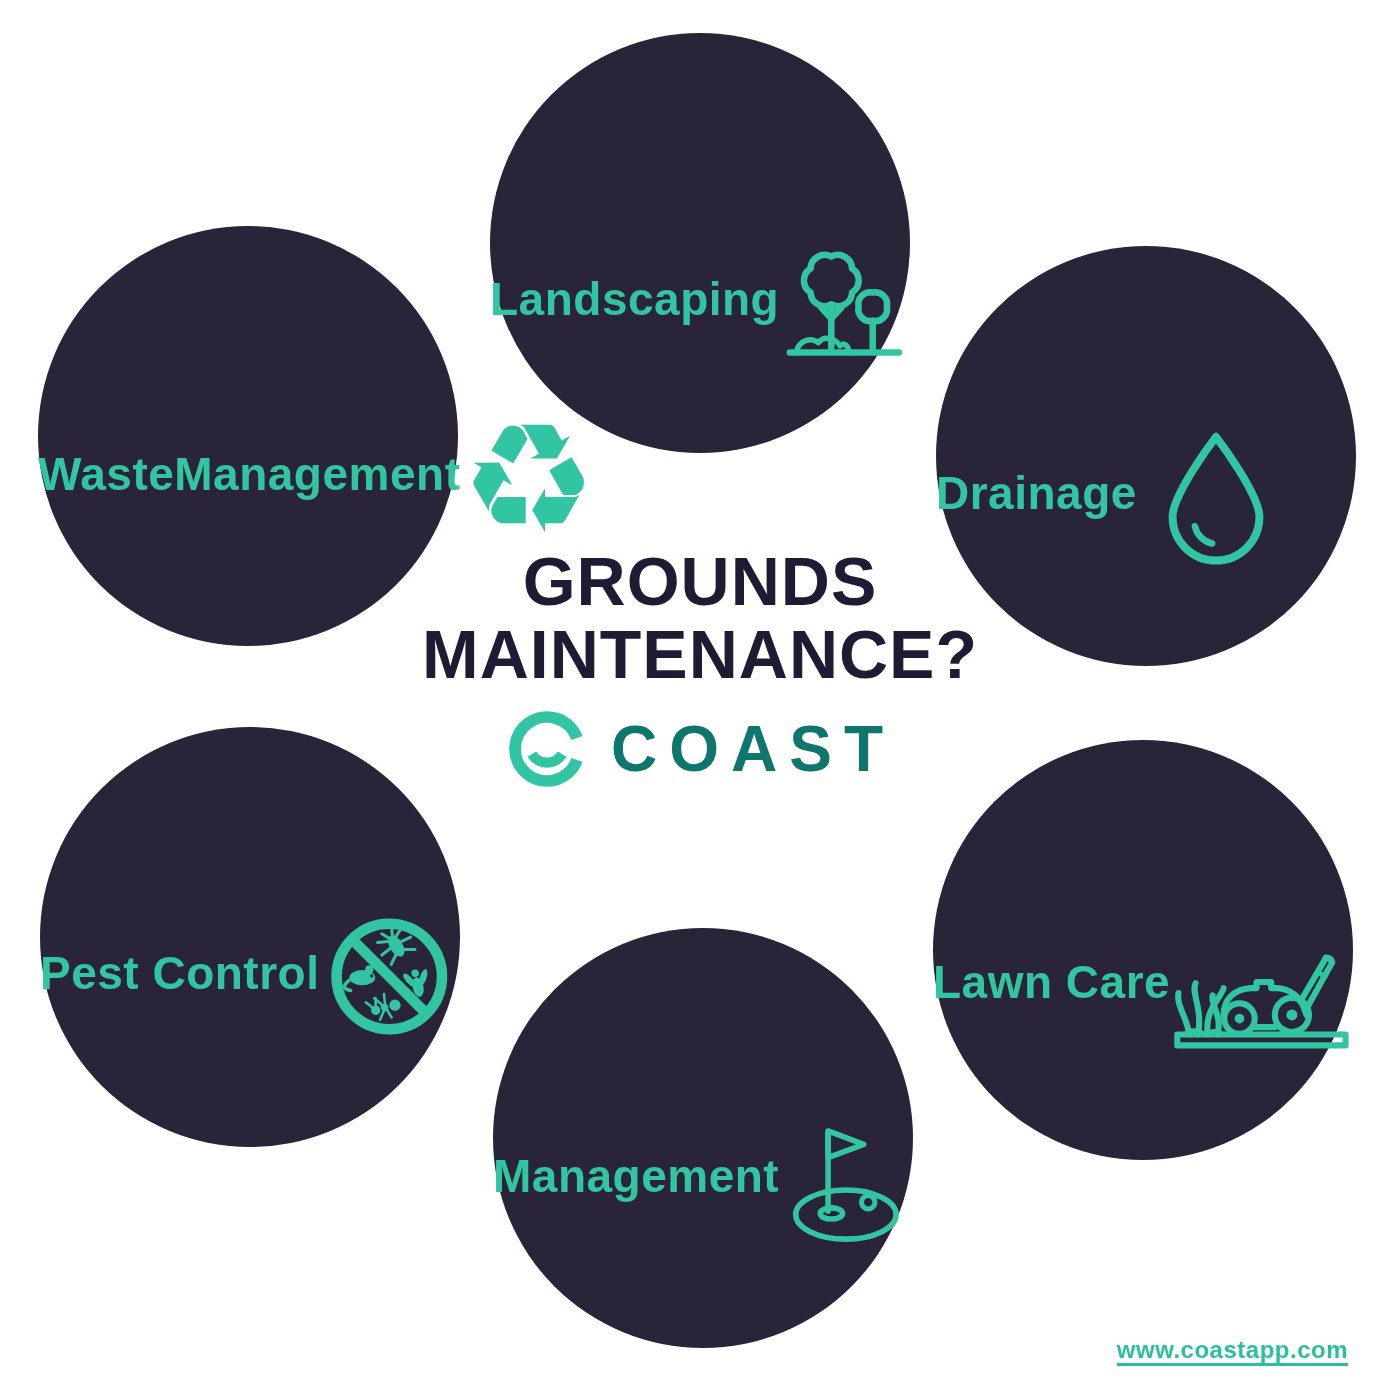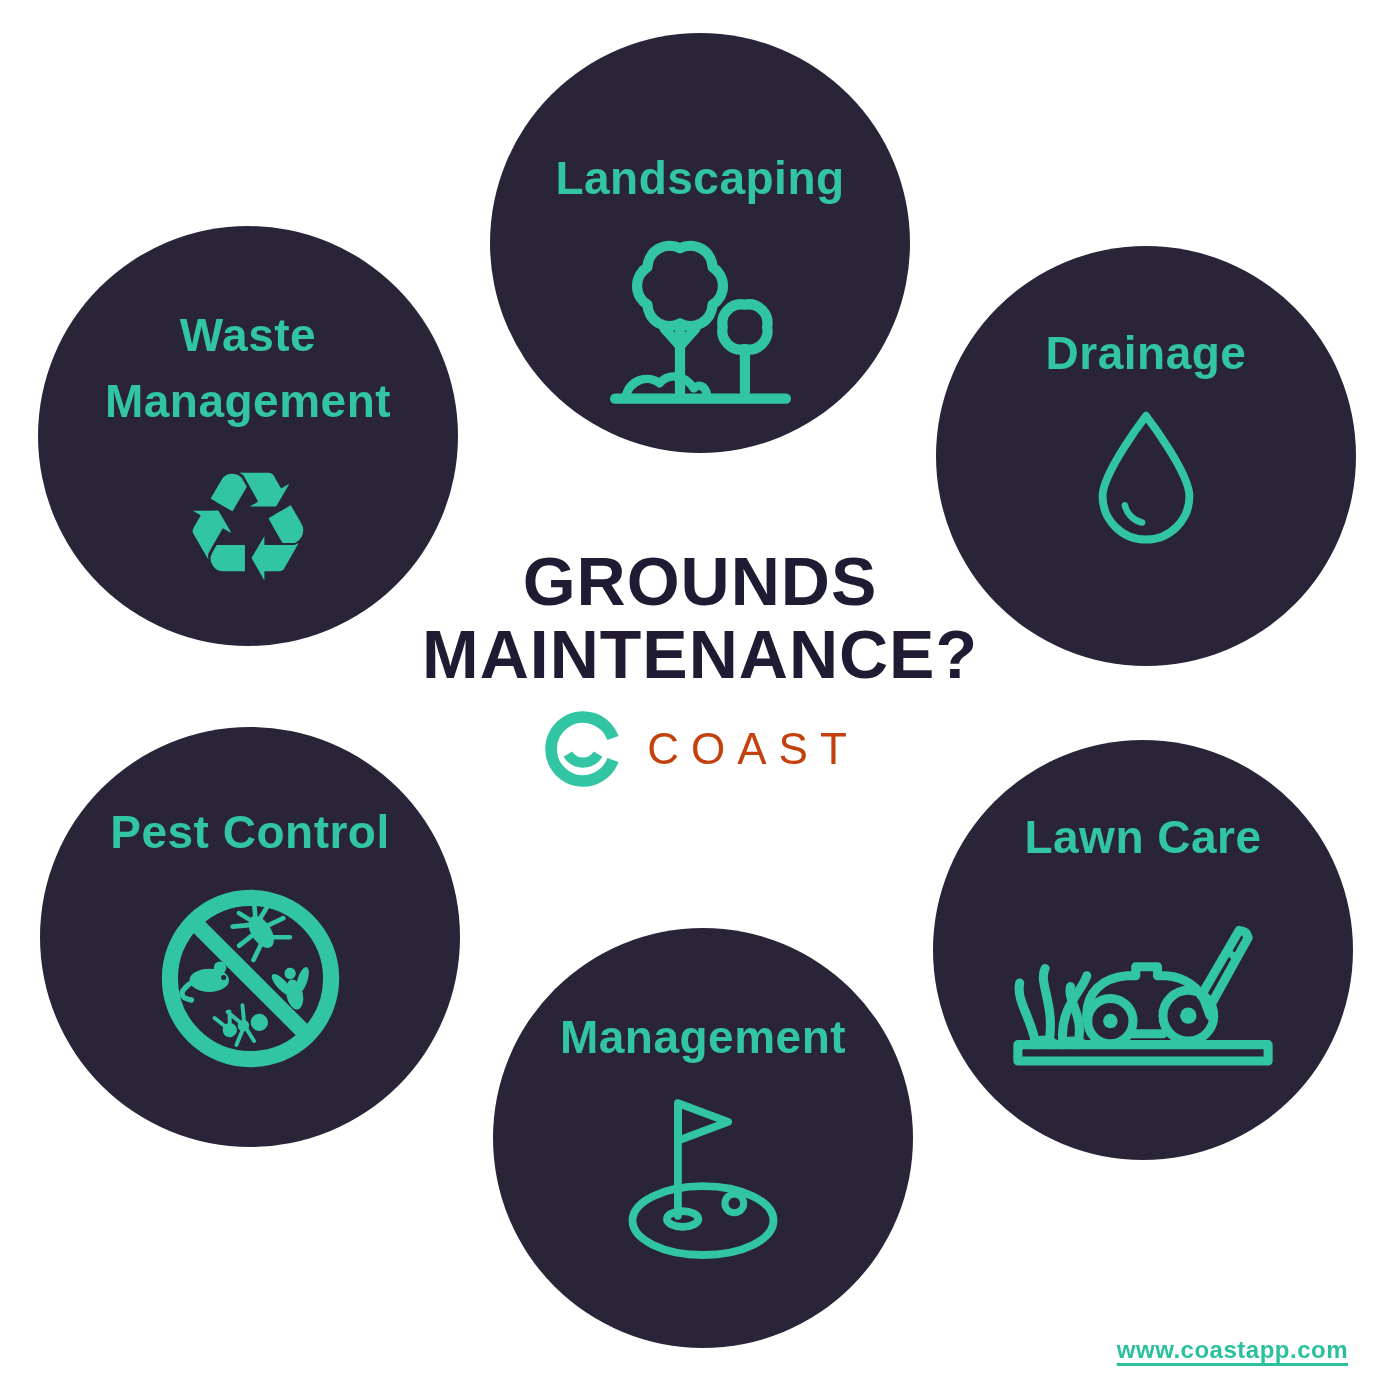--- a/index.html
+++ b/index.html
@@ -2,21 +2,21 @@
 <html><head>
 <meta charset="utf-8">
 <style>
   html, body { margin:0; padding:0; background:#ffffff; }
   .canvas {
     position:relative; width:1400px; height:1400px; background:#ffffff;
     font-family:"Liberation Sans", sans-serif; overflow:hidden;
   }
   .bubble {
     position:absolute; width:420px; height:420px; border-radius:50%;
-    background:#2a2438; display:flex; flex-direction:column; align-items:center;
+    background:#2a2438; display:flex; flex-direction:row; align-items:center;
     text-align:center; box-sizing:border-box;
   }
   .bubble-label {
     color:#31c5a3; font-weight:bold; font-size:46px; line-height:66px;
     letter-spacing:0.5px; white-space:nowrap;
   }
   .b-landscaping { left:490px; top:33px;  padding-top:112px; }
   .b-waste       { left:38px;  top:226px; padding-top:76px; }
   .b-irrigation  { left:936px; top:246px; padding-top:74px; }
   .b-pest        { left:40px;  top:727px; padding-top:72px; }
@@ -34,21 +34,21 @@
     font-size:152px; line-height:164px; margin-top:12px;
   }
 
   .center-block { position:absolute; left:350px; top:545px; width:700px; text-align:center; }
   .title-line {
     color:#201b33; font-weight:bold; font-size:68px; line-height:73px;
     letter-spacing:1px;
   }
   .logo-row { margin-top:16px; display:flex; align-items:center; justify-content:center; gap:22px; }
   .logo-ring { width:84px; height:84px; }
-  .brand-name { color:#c2410c; font-weight:normal; font-size:44px; letter-spacing:12px; }
+  .brand-name { color:#0f766e; font-weight:bold; font-size:64px; letter-spacing:12px; }
 
   .website-link {
     position:absolute; right:52px; top:1336px;
     color:#2bc09d; font-weight:bold; font-size:24px; letter-spacing:0.5px;
     text-decoration:underline; text-decoration-thickness:3px; text-underline-offset:5px;
     white-space:nowrap;
   }
 </style>
 </head>
 <body>

